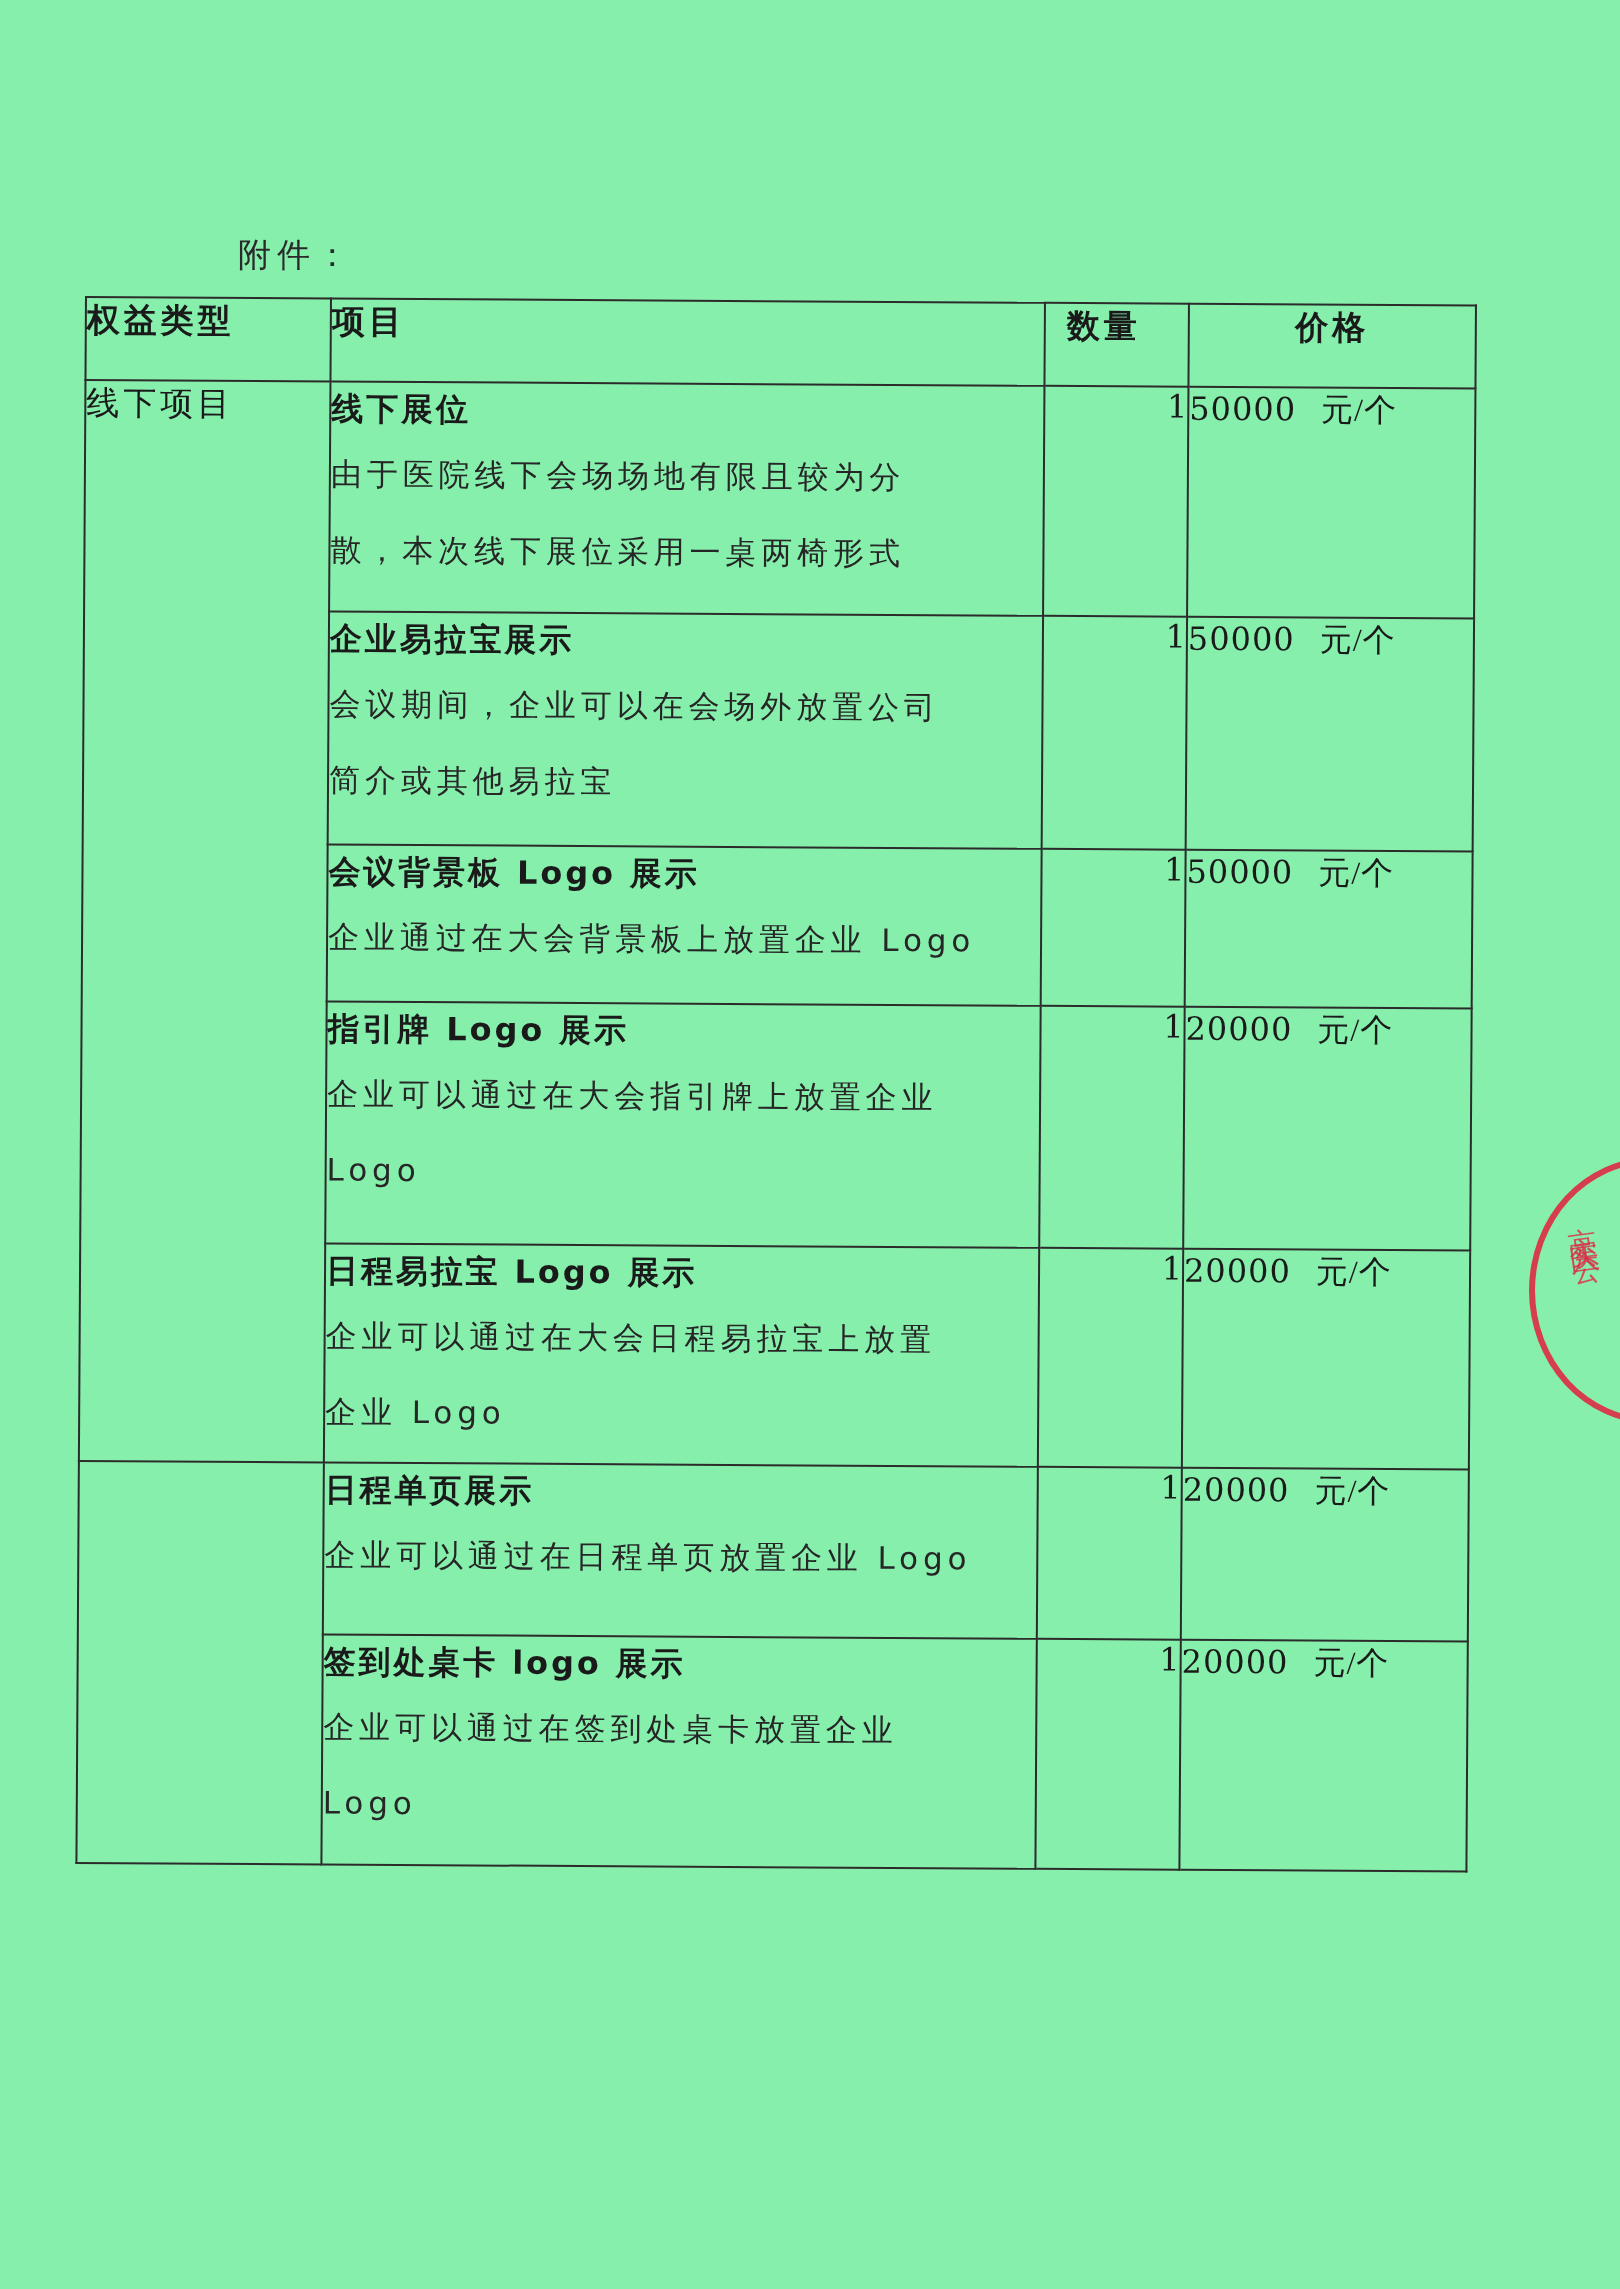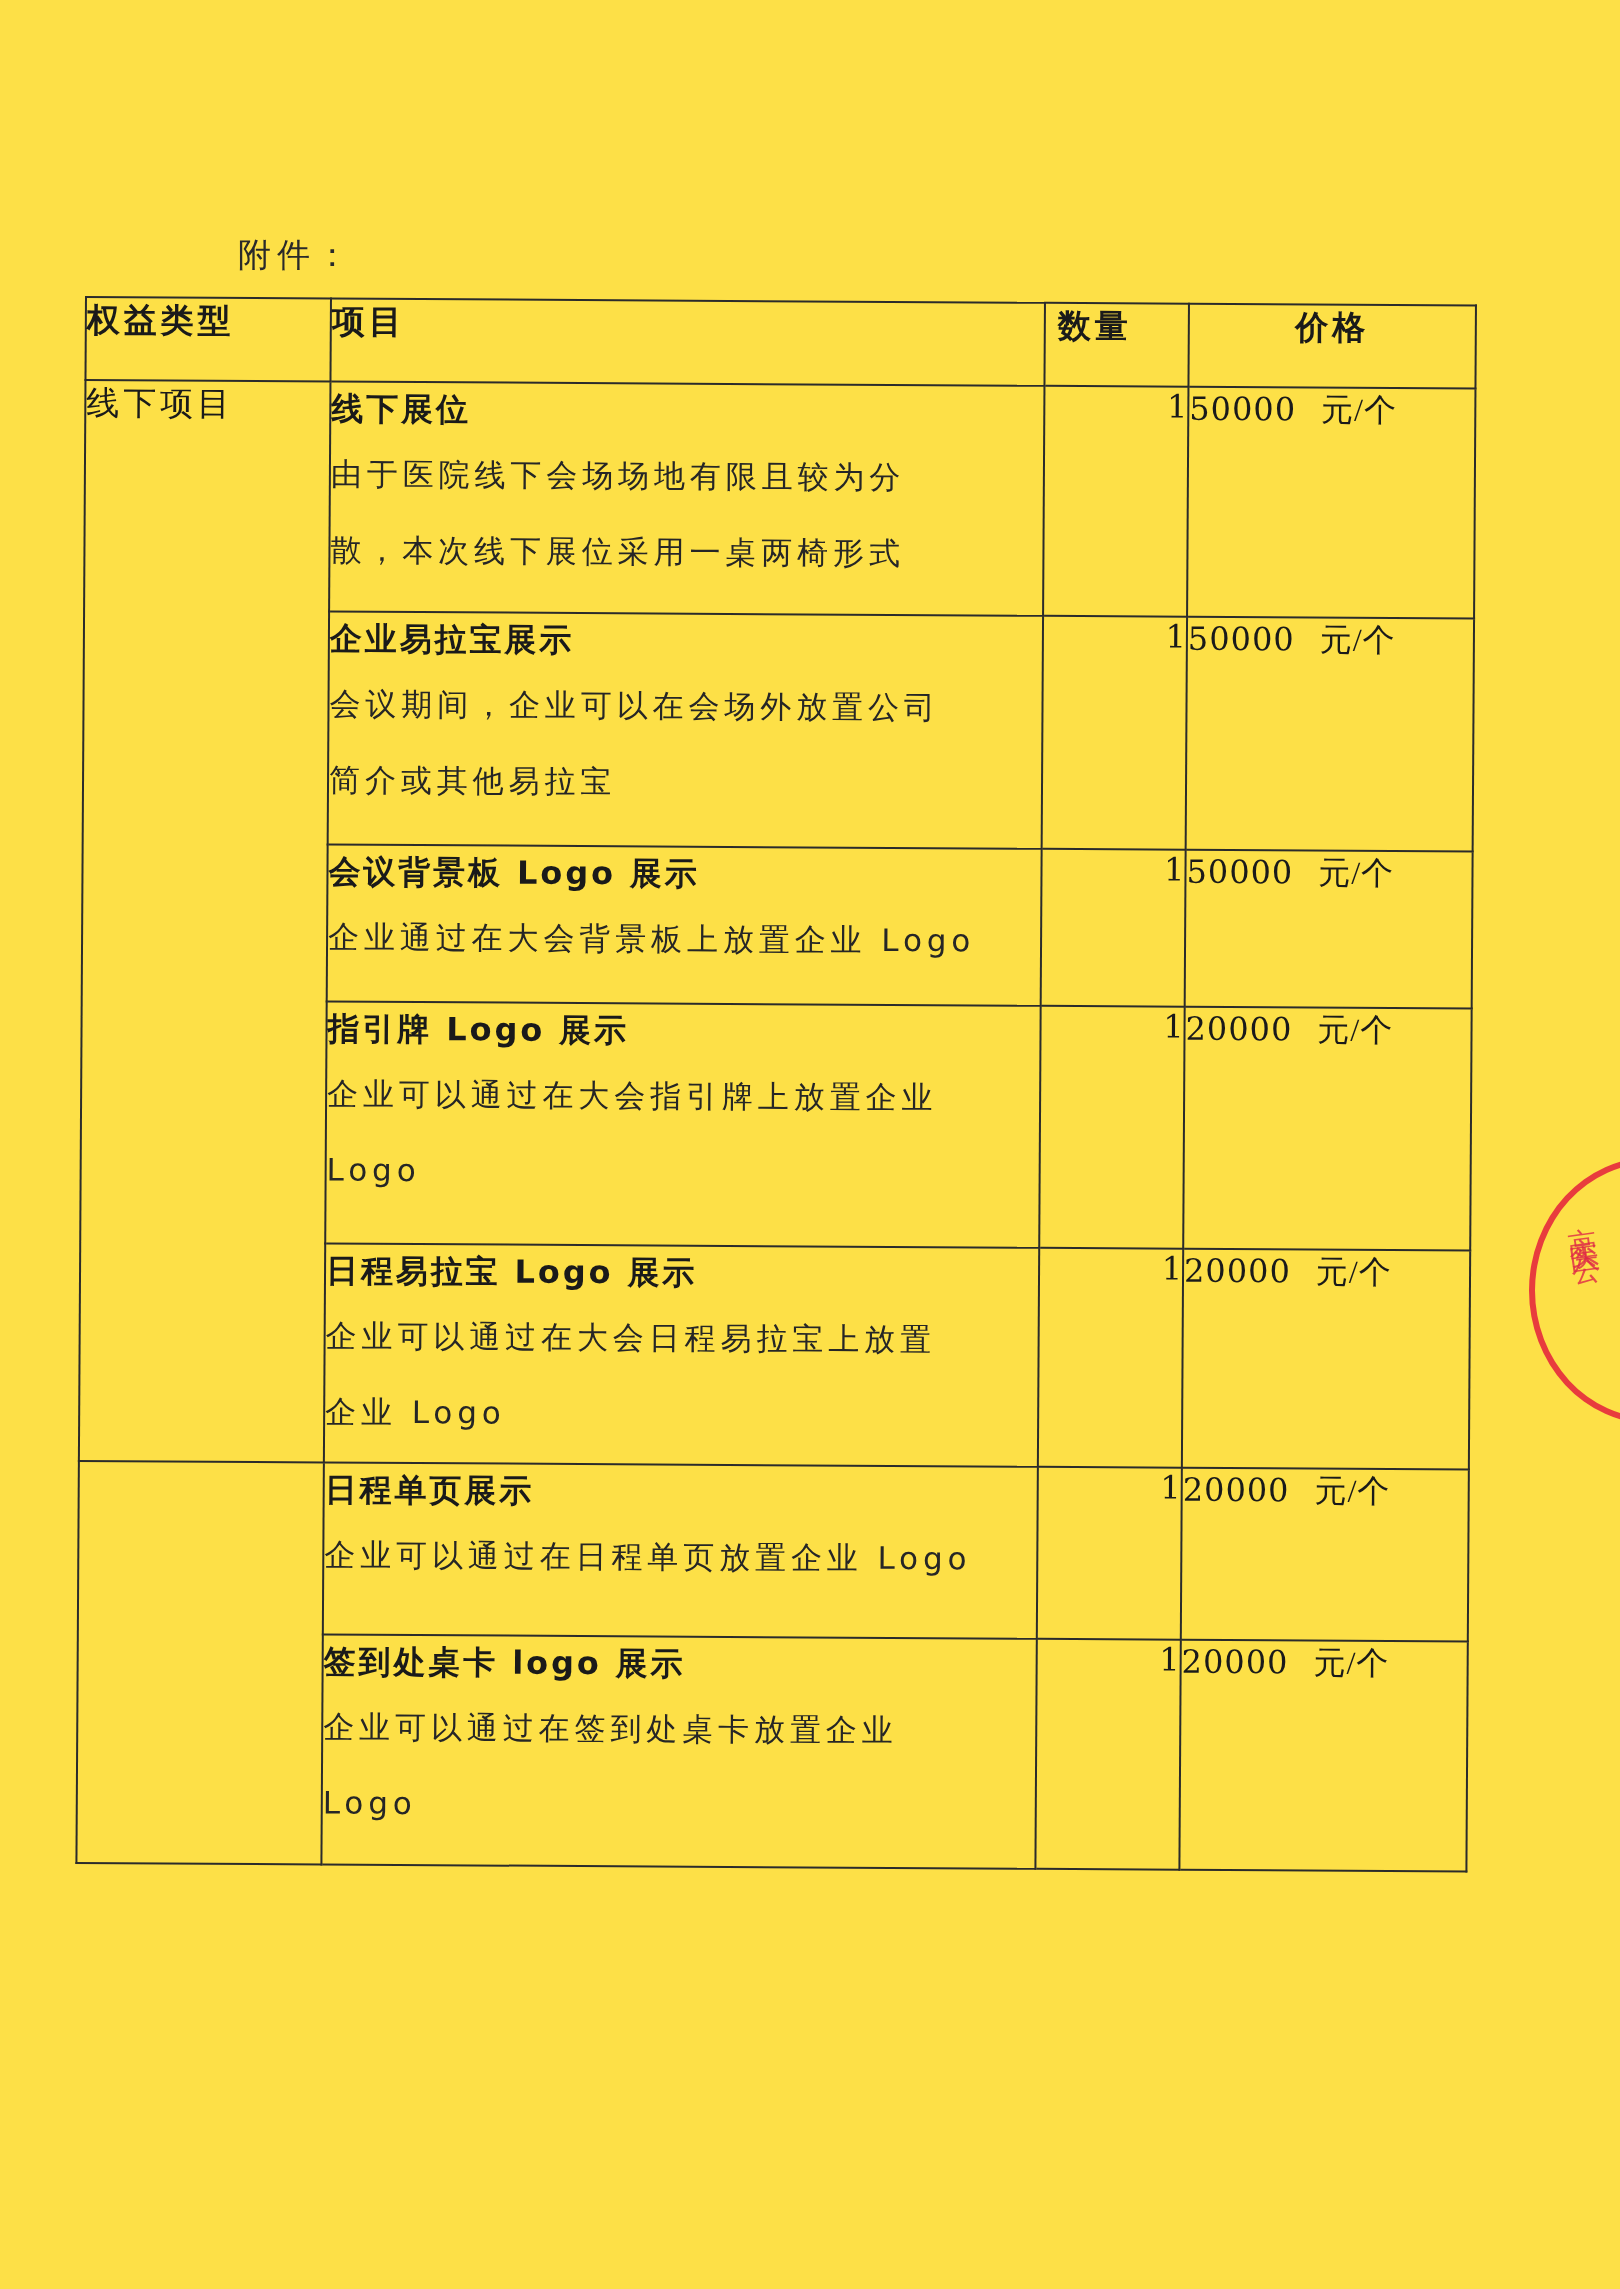--- a/index.html
+++ b/index.html
@@ -12,21 +12,21 @@
       height: 2290px;
       position: relative;
       overflow: hidden;
       font-family: "DejaVu Serif", "Liberation Serif", serif;
       color: #1a1a1a;
     }
     .page {
       position: absolute;
       left: 0; top: 0;
       width: 1620px; height: 2290px;
-      background: #fde047;
+      background: #86efac;
     }
     .attach-label {
       position: absolute;
       left: 238px;
       top: 233px;
       font-size: 33px;
       letter-spacing: 5.9px;
       color: #2a2a2a;
     }
     .sheet {
@@ -59,21 +59,21 @@
       text-align: left;
       padding: 11.8px 0 0 15.7px;
       letter-spacing: 3.9px;
       font-family: "DejaVu Sans", "Liberation Sans", sans-serif;
     }
     .hdr th.price-h {
       text-align: center;
       padding-left: 0;
     }
     .hdr th.qty-h {
-      padding-left: 12px;
+      padding-left: 21px;
     }
 
     td.type-cell {
       vertical-align: middle;
       font-size: 33px;
       padding-left: 15.7px;
       letter-spacing: 3.9px;
       font-family: "DejaVu Sans", "Liberation Sans", sans-serif;
     }
     td.item-cell {

